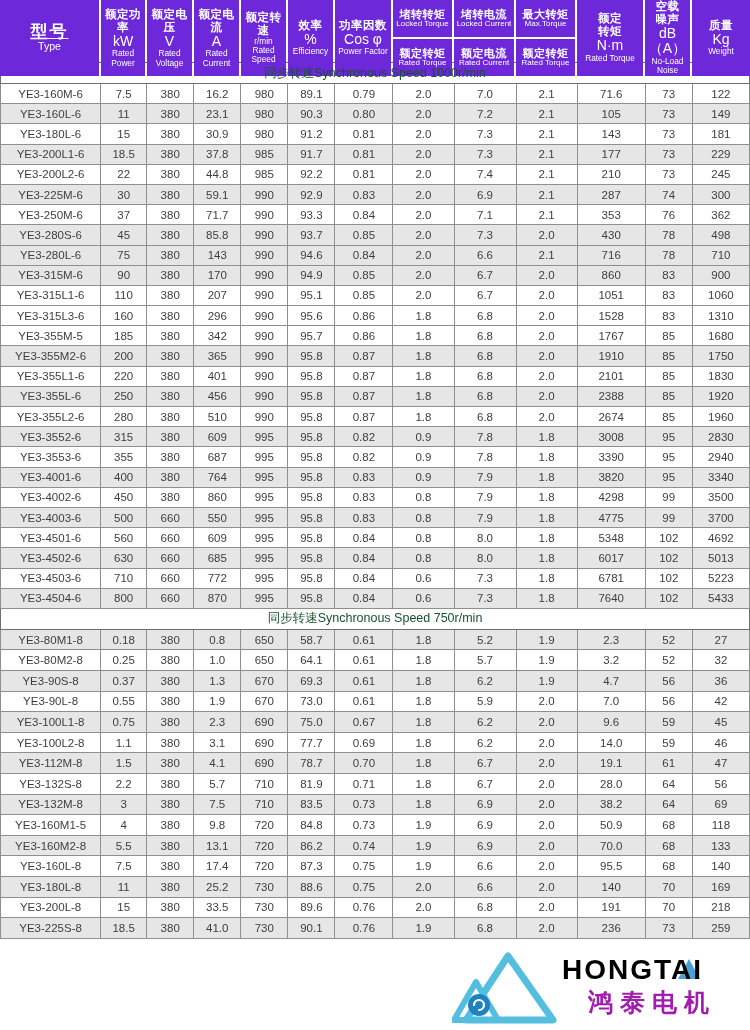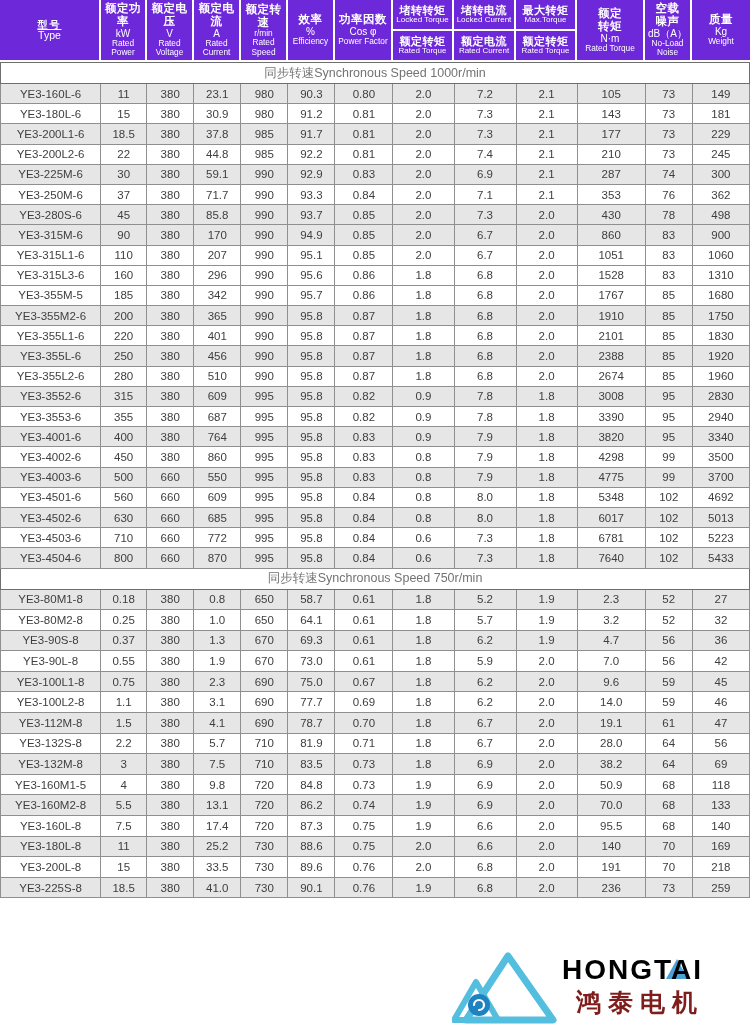--- a/index.html
+++ b/index.html
@@ -11,50 +11,50 @@
   .table-header {
     display:grid;
     grid-template-columns:99px 44px 45px 45px 45px 45px 56px 59px 60px 59px 66px 45px 58px;
     column-gap:2px; height:62px; background:#fff; padding-bottom:2px;
   }
   .hcell { display:flex; flex-direction:column; row-gap:2px; }
   .hbox { background:#6d28d9; color:#fff; flex:1; display:flex; flex-direction:column;
           align-items:center; justify-content:center; text-align:center; line-height:1.12; }
   .hline.zh { font-size:11.5px; font-weight:bold; letter-spacing:0.5px; }
   .hline.en { font-size:8.3px; }
-  .hline.unit { font-size:10px; }
-  .hcell.c0 .hline.zh { font-size:10px; letter-spacing:2px;text-decoration:underline; }
+  .hline.unit { font-size:14px; }
+  .hcell.c0 .hline.zh { font-size:17px; letter-spacing:2px;text-decoration:underline; }
   .hcell.c0 .hline.en { font-size:10.5px; }
   .hcell.split .hbox .hline.zh { font-size:11px; }
   .hcell.split .hbox .hline.en { font-size:8px; }
 
   
   table.spec { width:750px; border-collapse:collapse; table-layout:fixed;
                font-size:11.5px; color:#3e3e3e; }
   table.spec td { border:1px solid #8f8f8f; text-align:center; padding:0;
                   overflow:hidden; white-space:nowrap; }
   tr.s1 td { height:20.2px; }
   tr.s2 td { height:20.6px; }
   tr.alt td { background:#e6e6e6; }
   td.type-col { text-align:left; padding-left:7px; }
-  tr.section-row td { height:21px; background:#fff; color:#737373; font-size:12.5px;
+  tr.section-row td { height:21px; background:#fff; color:#14532d; font-size:12.5px;
                       border:1px solid #6e6e6e; }
 
   
   .watermark { position:absolute; left:452px; top:948px; width:298px; height:80px;
                display:flex; align-items:flex-start; pointer-events:none; z-index:5; }
   .wm-logo { flex:0 0 108px; }
   .wm-text { position:relative; margin-left:2px; }
   .wm-latin { position:relative; font-size:28px; font-weight:bold; color:#000000;
               letter-spacing:2px; line-height:1; margin-top:8px; }
   .wm-a-triangle { position:absolute; right:16px; top:3px; width:0; height:0;
                    border-left:11px solid transparent; border-right:11px solid transparent;
                    border-bottom:20px solid #2a8fd0; opacity:.85; z-index:-1; }
-  .wm-cn { font-size:25px; font-weight:bold; color:#7f1d1d; letter-spacing:7px;
-           line-height:1; margin-top:6px; margin-left:14px; white-space:nowrap; }
+  .wm-cn { font-size:25px; font-weight:bold; color:#a21caf; letter-spacing:7px;
+           line-height:1; margin-top:6px; margin-left:26px; white-space:nowrap; }
 </style>
 </head>
 <body>
 
 <div class="page">
 
   <div class="table-header">
       <div class="hcell c0">
         <div class="hbox">
           <div class="hline zh">型号</div>
@@ -172,20 +172,35 @@
         <col style="width:62px">
       <col style="width:61px">
         <col style="width:68px">
         <col style="width:47px">
       <col style="width:57px">
     </colgroup>
     <tbody>
         <tr class="section-row">
           <td colspan="13">同步转速Synchronous Speed  1000r/min</td>
         </tr>
+        <tr class="s1">
+          <td class="type-col">YE3-160M-6</td>
+          <td>7.5</td>
+          <td>380</td>
+          <td>16.2</td>
+          <td>980</td>
+          <td>89.1</td>
+          <td>0.79</td>
+          <td>2.0</td>
+          <td>7.0</td>
+          <td>2.1</td>
+          <td>71.6</td>
+          <td>73</td>
+          <td>122</td>
+        </tr>
         <tr class="s1 alt">
           <td class="type-col">YE3-160L-6</td>
           <td>11</td>
           <td>380</td>
           <td>23.1</td>
           <td>980</td>
           <td>90.3</td>
           <td>0.80</td>
           <td>2.0</td>
           <td>7.2</td>
@@ -276,20 +291,35 @@
           <td>85.8</td>
           <td>990</td>
           <td>93.7</td>
           <td>0.85</td>
           <td>2.0</td>
           <td>7.3</td>
           <td>2.0</td>
           <td>430</td>
           <td>78</td>
           <td>498</td>
+        </tr>
+        <tr class="s1 alt">
+          <td class="type-col">YE3-280L-6</td>
+          <td>75</td>
+          <td>380</td>
+          <td>143</td>
+          <td>990</td>
+          <td>94.6</td>
+          <td>0.84</td>
+          <td>2.0</td>
+          <td>6.6</td>
+          <td>2.1</td>
+          <td>716</td>
+          <td>78</td>
+          <td>710</td>
         </tr>
         <tr class="s1 alt">
           <td class="type-col">YE3-315M-6</td>
           <td>90</td>
           <td>380</td>
           <td>170</td>
           <td>990</td>
           <td>94.9</td>
           <td>0.85</td>
           <td>2.0</td>

